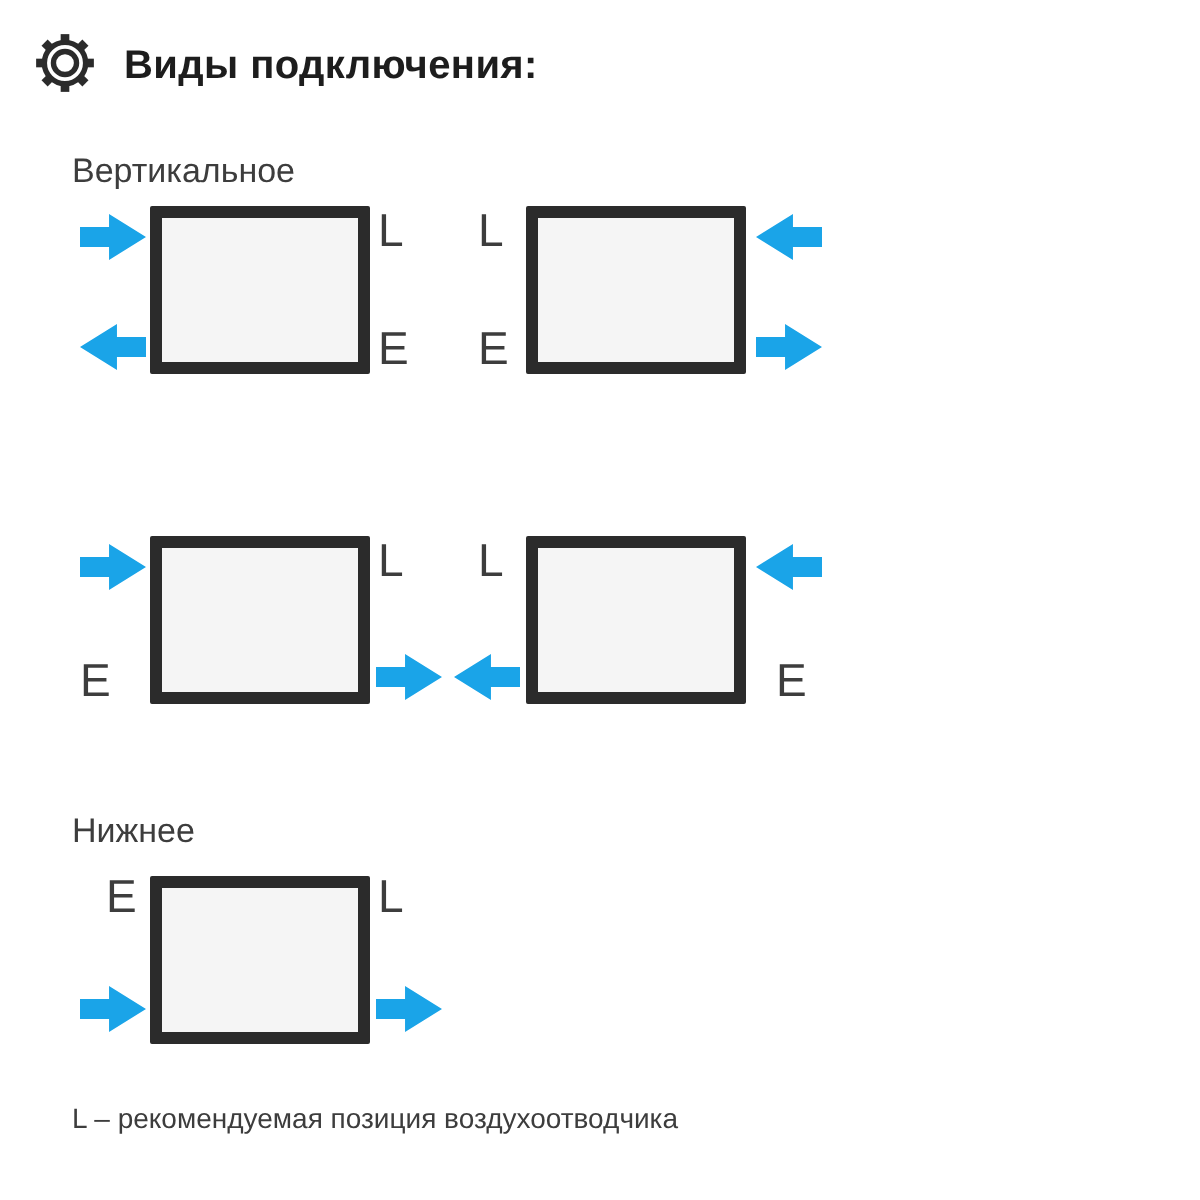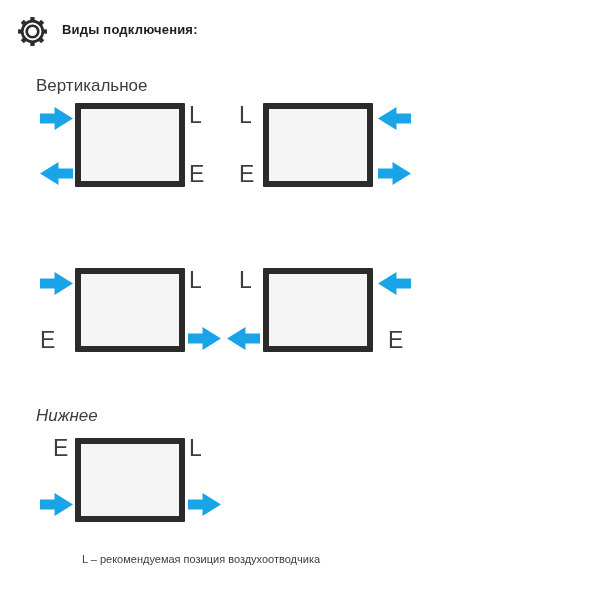--- a/index.html
+++ b/index.html
@@ -7,30 +7,30 @@
   body { font-family:"Liberation Sans", sans-serif; }
   .canvas {
     position:relative; width:600px; height:600px;
     background:#ffffff; overflow:hidden;
     color:#3d3d3d;
   }
   
   .gear { position:absolute; left:16px; top:15px; }
   .hdr-title {
     position:absolute; left:62px; top:22px;
-    font-size:13px; font-weight:bold; color:#1d1d1d; letter-spacing:0.2px;
+    font-size:20px; font-weight:bold; color:#1d1d1d; letter-spacing:0.2px;
   }
   
   .sec-title {
     position:absolute; left:36px;
     font-size:17px; color:#3d3d3d;text-align:center;
   }
   .sec1-title { top:76px; }
   .sec2-title { top:241px; }
-  .sec3-title { top:406px;font-style:italic; }
+  .sec3-title { top:406px; }
   
   .radiator {
     position:absolute; width:110px; height:84px;
     border:6px solid #2b2b2b; background:#f5f5f5; border-radius:1px;
   }
   .box-a1 { left:75px;  top:103px; }
   .box-b1 { left:263px; top:103px; }
   .box-a2 { left:75px;  top:268px; }
   .box-b2 { left:263px; top:268px; }
   .box-a3 { left:75px;  top:438px; }
@@ -40,21 +40,21 @@
     clip-path: polygon(0 28%, 44% 28%, 44% 0, 100% 50%, 44% 100%, 44% 72%, 0 72%);
   }
   .arrow.left { transform:scaleX(-1); }
   
   .lbl {
     position:absolute; font-size:23px; line-height:23px; color:#3d3d3d;
   }
   
   .legend {
     position:absolute; left:36px; top:552px;
-    font-size:11px; line-height:15px; color:#3d3d3d;margin-left:46px;
+    font-size:14px; line-height:15px; color:#3d3d3d;
   }
 </style>
 </head>
 <body>
 
 <div class="canvas">
 
   <svg class="gear" width="33" height="33" viewBox="0 0 32 32">
     <g stroke="#2b2b2b" fill="none">
       <circle cx="16" cy="16" r="5.6" stroke-width="2.6"></circle>

